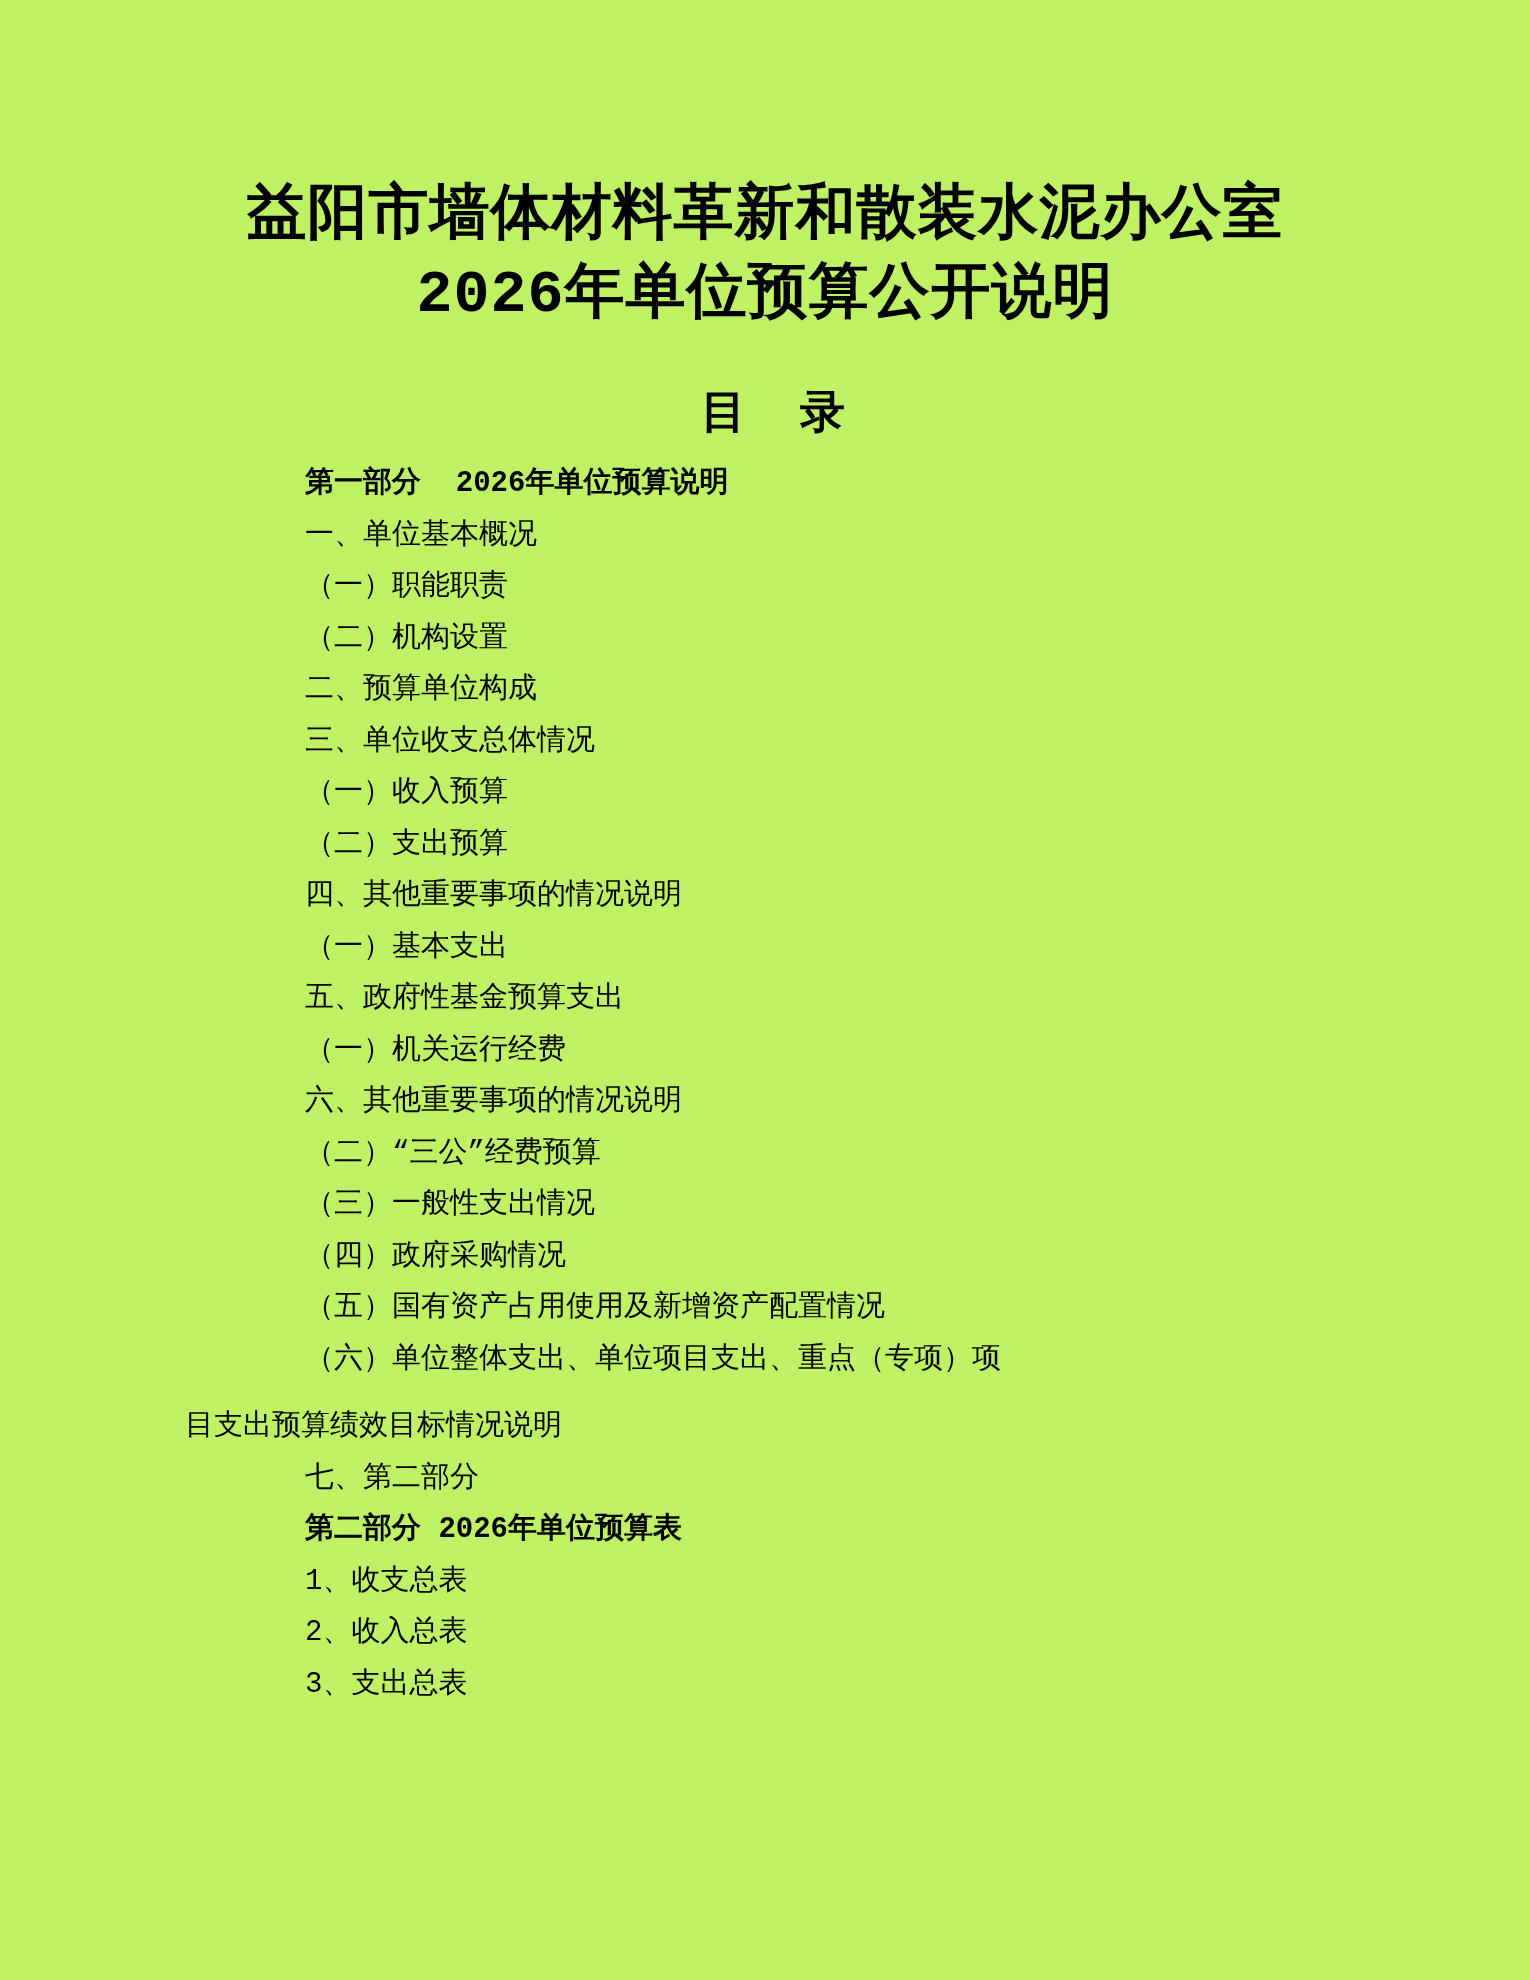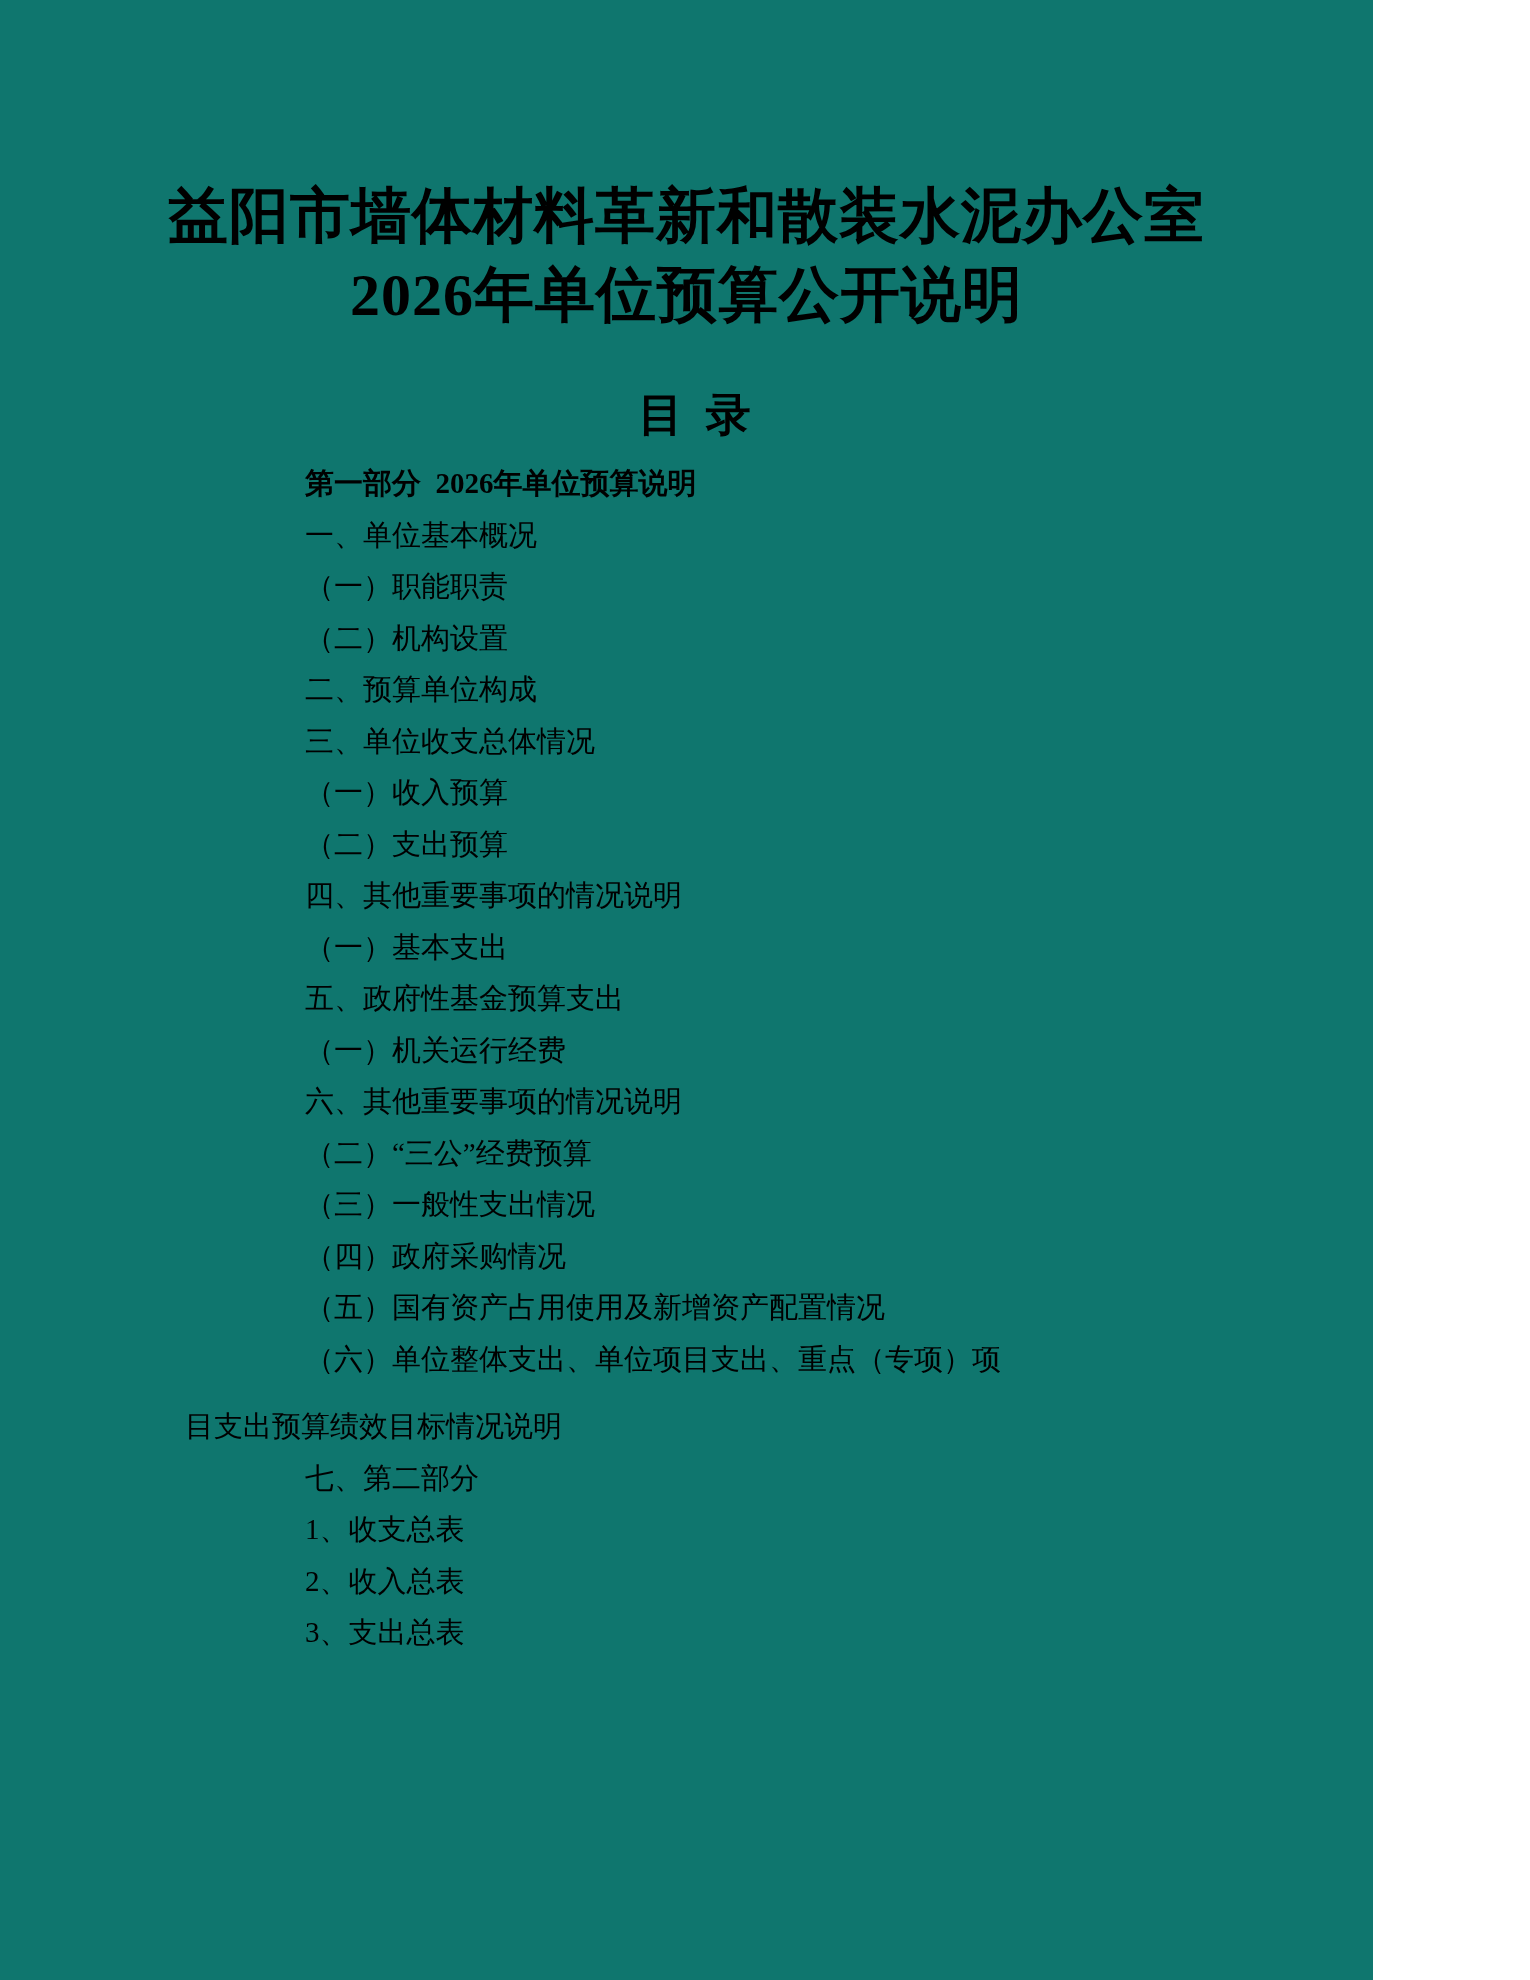--- a/index.html
+++ b/index.html
@@ -2,25 +2,25 @@
 <html><head>
 <meta charset="utf-8">
 <style>
   html, body {
     margin: 0;
     padding: 0;
     background: #ffffff;
   }
   .page {
     position: relative;
-    width: 1373px;
+    width: 1530px;
     height: 1980px;
-    background: #0f766e;
+    background: #bef264;
     color: #000000;
-    font-family: Liberation Serif, serif;
+    font-family: Liberation Mono, monospace;
     overflow: hidden;
   }
   .doc-title {
     position: absolute;
     left: 0;
     width: 100%;
     margin: 0;
     text-align: center;
     font-size: 60px;
     font-weight: bold;
@@ -82,18 +82,19 @@
     <div class="toc-line">五、政府性基金预算支出</div>
     <div class="toc-line">（一）机关运行经费</div>
     <div class="toc-line">六、其他重要事项的情况说明</div>
     <div class="toc-line">（二）“三公”经费预算</div>
     <div class="toc-line">（三）一般性支出情况</div>
     <div class="toc-line">（四）政府采购情况</div>
     <div class="toc-line">（五）国有资产占用使用及新增资产配置情况</div>
     <div class="toc-line">（六）单位整体支出、单位项目支出、重点（专项）项</div>
     <div class="toc-line cont">目支出预算绩效目标情况说明</div>
     <div class="toc-line">七、第二部分</div>
+    <div class="toc-line bold">第二部分 2026年单位预算表</div>
     <div class="toc-line">1、收支总表</div>
     <div class="toc-line">2、收入总表</div>
     <div class="toc-line">3、支出总表</div>
   </div>
 
 </div>
 
 </body></html>

